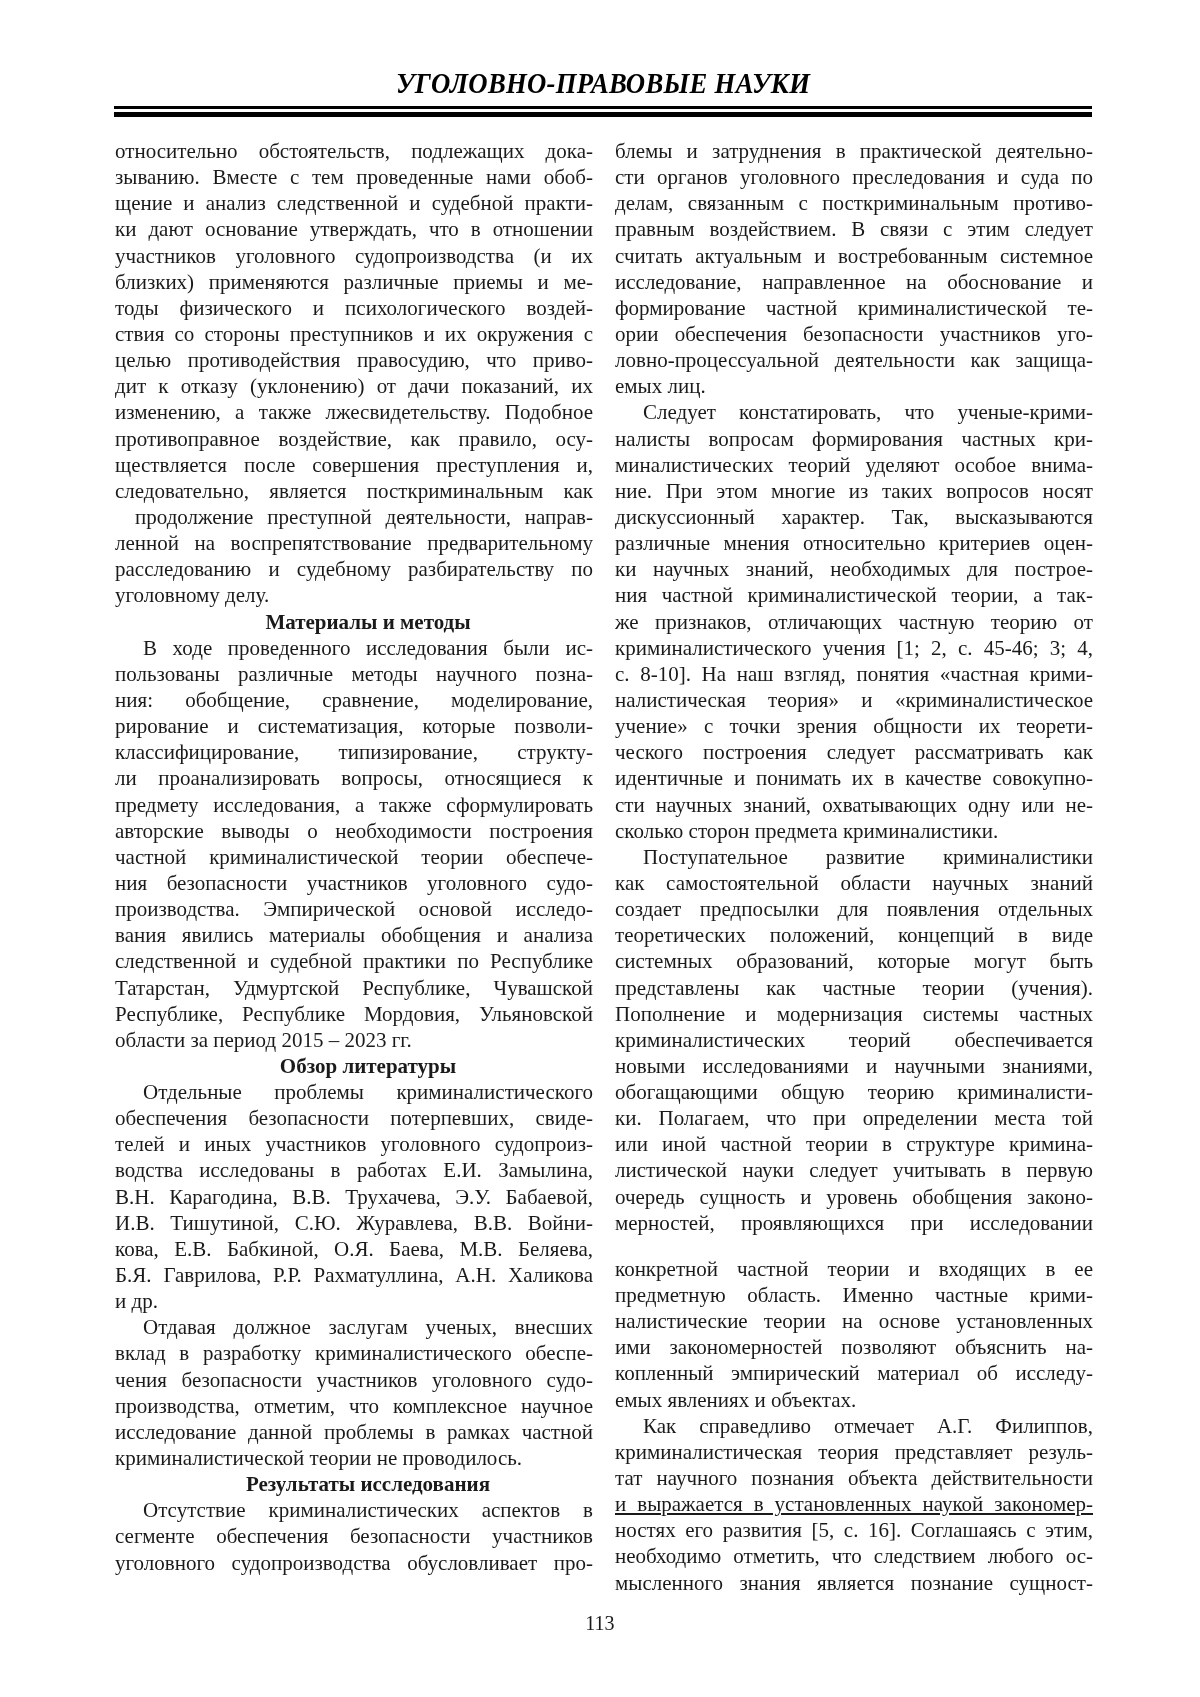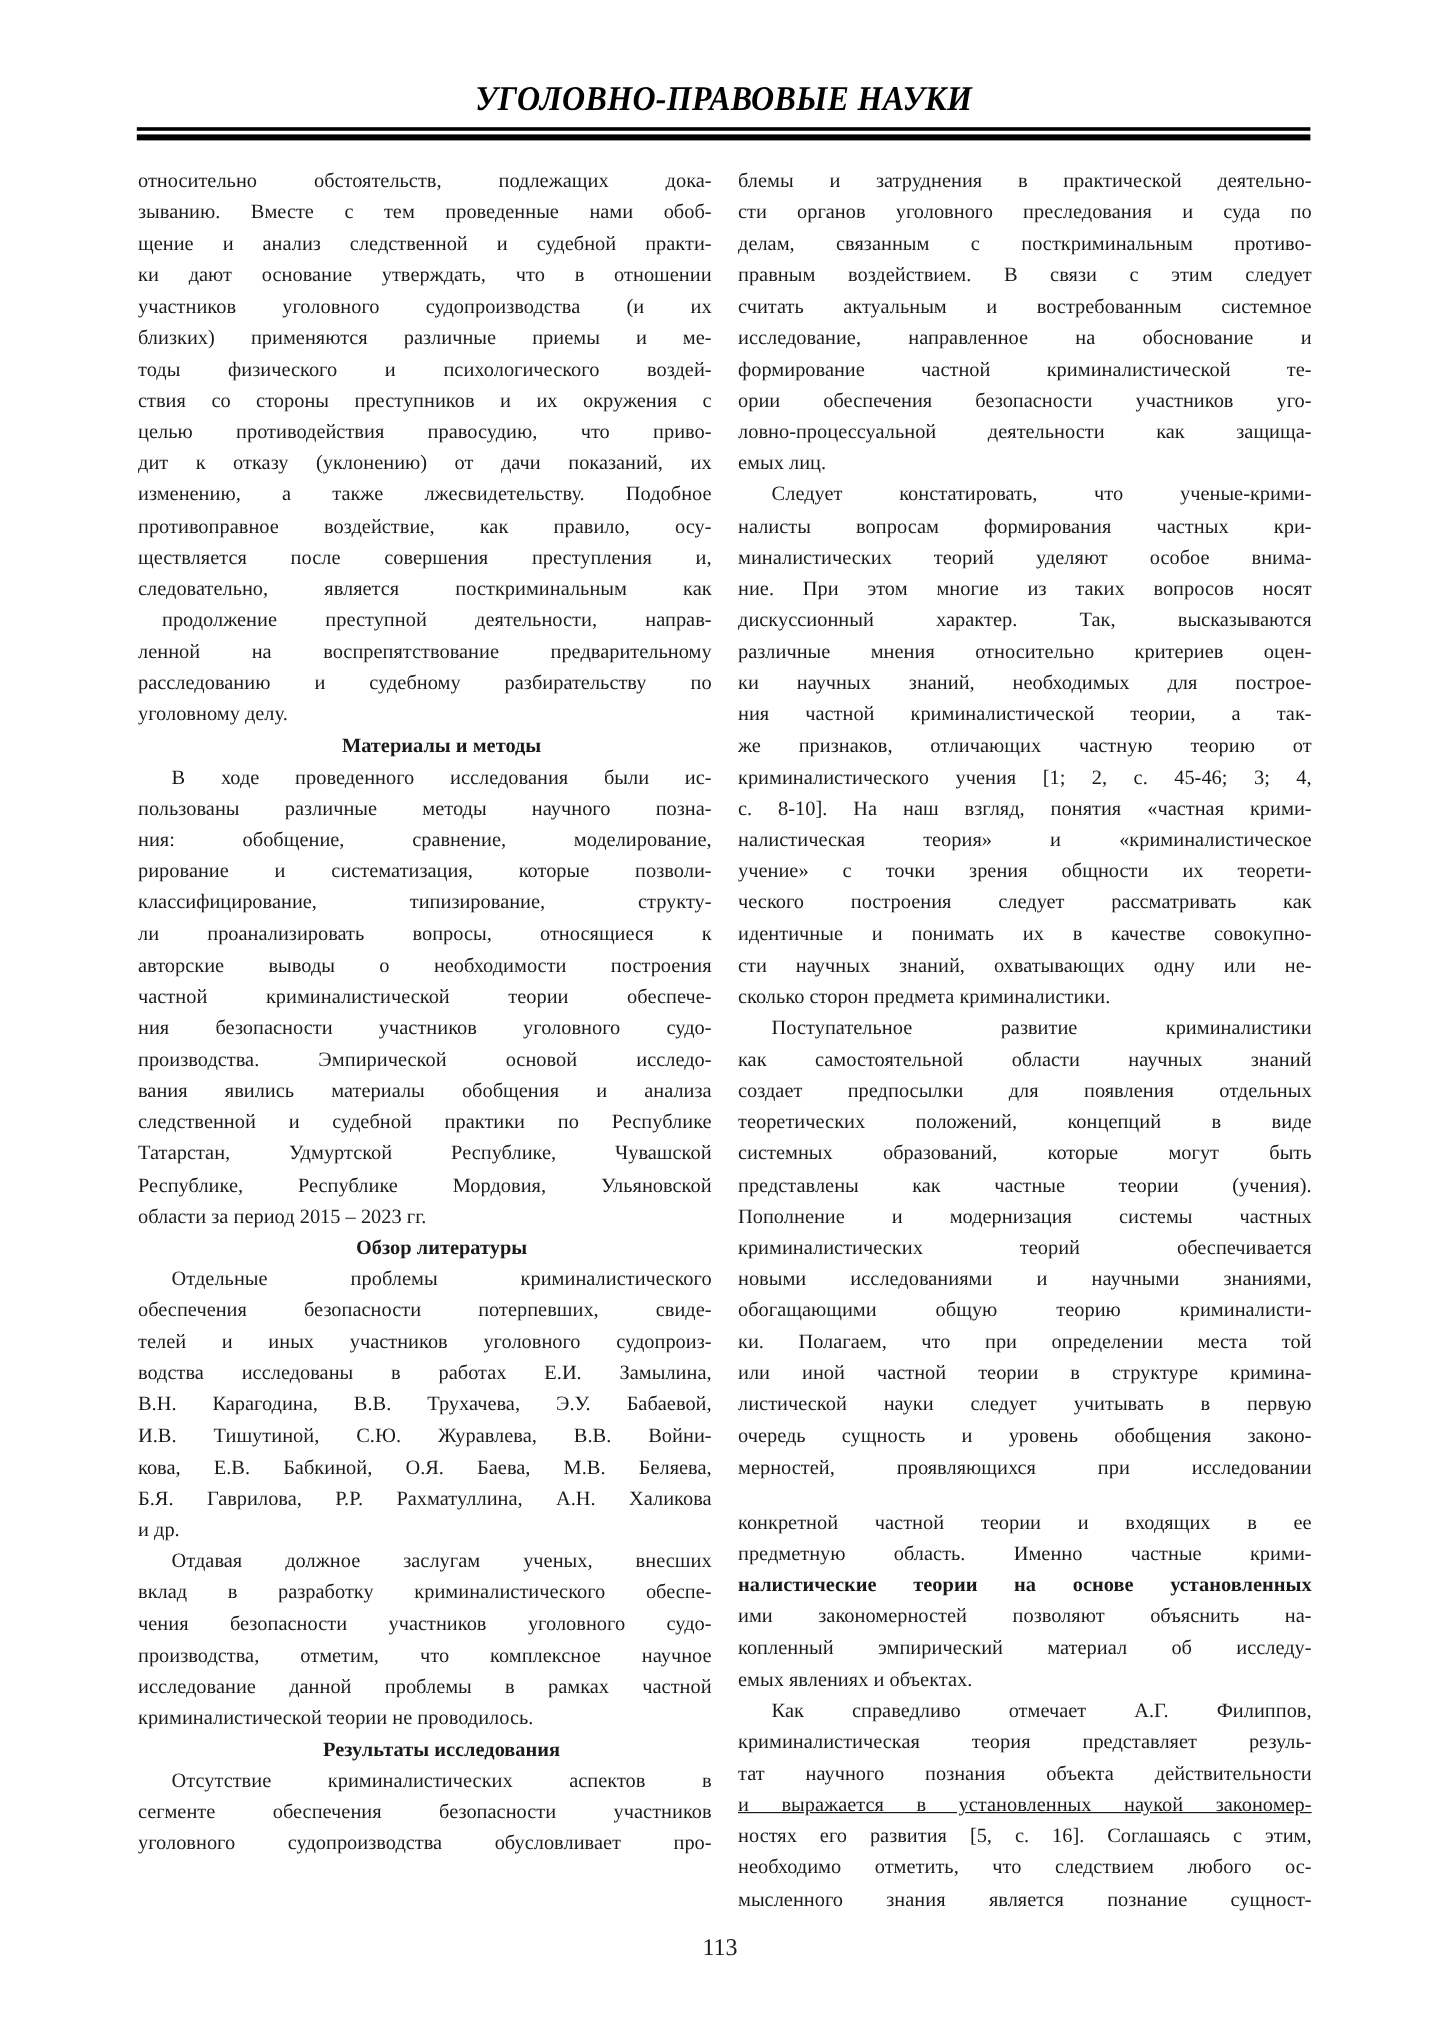--- a/index.html
+++ b/index.html
@@ -46,21 +46,21 @@
       left: 114px;
       top: 112px;
       width: 978px;
       height: 5px;
       background: #000;
     }
     .column {
       position: absolute;
       top: 138px;
       width: 478px;
-      font-size: 17px;
+      font-size: 21px;
       line-height: 26.15px;
       text-align: justify;
       hyphens: manual;
     }
     .col-left { left: 115px; }
     .col-right { left: 615px; }
     .line {
       display: block;
       text-align: justify;
       text-align-last: justify;
@@ -116,20 +116,21 @@
     <span class="line" style="white-space: normal;">ленной на воспрепятствование предварительному</span>
     <span class="line" style="white-space: normal;">расследованию и судебному разбирательству по</span>
     <span class="line last" style="white-space: normal;">уголовному делу.</span>
     <span class="section-heading">Материалы и методы</span>
     <span class="line indent" style="white-space: normal;">В ходе проведенного исследования были ис-</span>
     <span class="line" style="white-space: normal;">пользованы различные методы научного позна-</span>
     <span class="line" style="white-space: normal;">ния: обобщение, сравнение, моделирование,</span>
     <span class="line" style="white-space: normal;">рирование и систематизация, которые позволи-</span>
     <span class="line" style="white-space: normal;">классифицирование, типизирование, структу-</span>
     <span class="line" style="white-space: normal;">ли проанализировать вопросы, относящиеся к</span>
+    <span class="line" style="white-space: normal;">предмету исследования, а также сформулировать</span>
     <span class="line" style="white-space: normal;">авторские выводы о необходимости построения</span>
     <span class="line" style="white-space: normal;">частной криминалистической теории обеспече-</span>
     <span class="line" style="white-space: normal;">ния безопасности участников уголовного судо-</span>
     <span class="line" style="white-space: normal;">производства. Эмпирической основой исследо-</span>
     <span class="line" style="white-space: normal;">вания явились материалы обобщения и анализа</span>
     <span class="line" style="white-space: normal;">следственной и судебной практики по Республике</span>
     <span class="line" style="white-space: normal;">Татарстан, Удмуртской Республике, Чувашской</span>
     <span class="line" style="white-space: normal;">Республике, Республике Мордовия, Ульяновской</span>
     <span class="line last" style="white-space: normal;">области за период 2015 – 2023 гг.</span>
     <span class="section-heading">Обзор литературы</span>
@@ -191,21 +192,21 @@
     <span class="line" style="white-space: normal;">криминалистических теорий обеспечивается</span>
     <span class="line" style="white-space: normal;">новыми исследованиями и научными знаниями,</span>
     <span class="line" style="white-space: normal;">обогащающими общую теорию криминалисти-</span>
     <span class="line" style="white-space: normal;">ки. Полагаем, что при определении места той</span>
     <span class="line" style="white-space: normal;">или иной частной теории в структуре кримина-</span>
     <span class="line" style="white-space: normal;">листической науки следует учитывать в первую</span>
     <span class="line" style="white-space: normal;">очередь сущность и уровень обобщения законо-</span>
     <span class="line" style="white-space: normal;">мерностей, проявляющихся при исследовании</span>
     <span class="line" style="white-space: normal; margin-top: 20px;">конкретной частной теории и входящих в ее</span>
     <span class="line" style="white-space: normal;">предметную область. Именно частные крими-</span>
-    <span class="line" style="white-space: normal; font-weight: bold;">налистические теории на основе установленных</span>
+    <span class="line" style="white-space: normal;">налистические теории на основе установленных</span>
     <span class="line" style="white-space: normal;">ими закономерностей позволяют объяснить на-</span>
     <span class="line" style="white-space: normal;">копленный эмпирический материал об исследу-</span>
     <span class="line last" style="white-space: normal;">емых явлениях и объектах.</span>
     <span class="line indent" style="white-space: normal;">Как справедливо отмечает А.Г. Филиппов,</span>
     <span class="line" style="white-space: normal;">криминалистическая теория представляет резуль-</span>
     <span class="line" style="white-space: normal;">тат научного познания объекта действительности</span>
     <span class="line" style="white-space: normal; text-decoration: underline;">и выражается в установленных наукой закономер-</span>
     <span class="line" style="white-space: normal;">ностях его развития [5, с. 16]. Соглашаясь с этим,</span>
     <span class="line" style="white-space: normal;">необходимо отметить, что следствием любого ос-</span>
     <span class="line" style="white-space: normal;">мысленного знания является познание сущност-</span>

